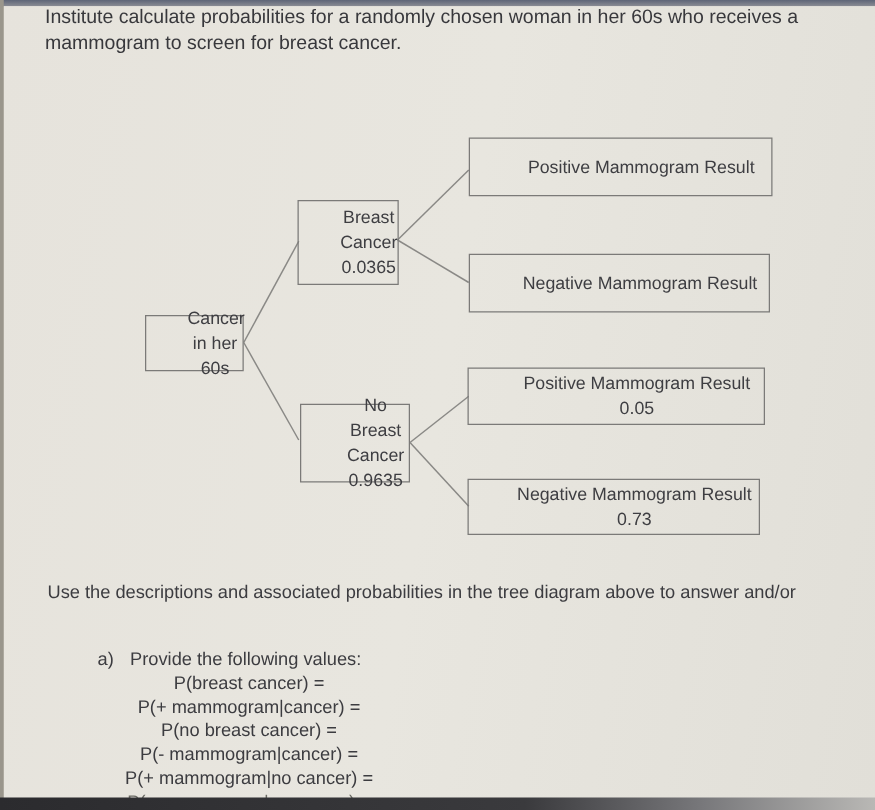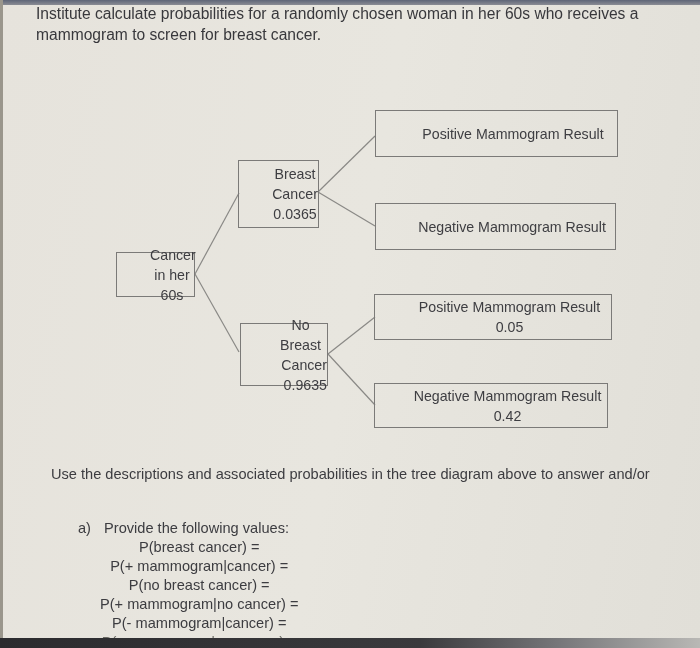--- a/index.html
+++ b/index.html
@@ -30,21 +30,21 @@
       font-size: 15.6px; line-height: 21px; color: #38383c;
     }
     .box {
       position: absolute; border: 1.5px solid #7b7a78; background: transparent;
       text-align: center; font-size: 14.2px; line-height: 20px; color: #3e3e42;
       box-sizing: border-box; display: flex; flex-direction: column; justify-content: center; padding-left: 33px;
     }
     .box span { display: block; }
     svg.lines { position: absolute; left: 0; top: 0; }
     .instructions {
-      position: absolute; left: 51px; top: 464px; width: 630px;
+      position: absolute; left: 38px; top: 464px; width: 630px;
       font-size: 14.6px; line-height: 20px; color: #3c3c40;
     }
     .part-a {
       position: absolute; left: 78px; top: 519px; font-size: 14.6px; line-height: 19px; color: #3c3c40;
     }
     .part-a .label { display: inline-block; width: 22px; }
     .part-a .items { margin-left: 22px; }
     .part-a .items div { white-space: nowrap; text-align: center; }
     .cut { color: #55554f; opacity: 0.85; }
     .cursor {
@@ -78,60 +78,60 @@
   <span>Cancer</span>
   <span>in her 60s</span>
 </div>
 
 <div class="box" style="left:238px; top:160px; width:81px; height:68px;">
   <span>Breast</span>
   <span>Cancer</span>
   <span>0.0365</span>
 </div>
 
-<div class="box" style="left:240px; top:323px; width:88px; height:63px;align-items:flex-end;">
+<div class="box" style="left:240px; top:323px; width:88px; height:63px;">
   <span>No Breast</span>
   <span>Cancer</span>
   <span>0.9635</span>
 </div>
 
 <div class="box" style="left:375px; top:110px; width:243px; height:47px;">
   <span>Positive Mammogram Result</span>
 </div>
 
 <div class="box" style="left:375px; top:203px; width:241px; height:47px;">
   <span>Negative Mammogram Result</span>
 </div>
 
 <div class="box" style="left:374px; top:294px; width:238px; height:46px;">
   <span>Positive Mammogram Result</span>
   <span>0.05</span>
 </div>
 
 <div class="box" style="left:374px; top:383px; width:234px; height:45px;">
   <span>Negative Mammogram Result</span>
-  <span>0.42</span>
+  <span>0.73</span>
 </div>
 
 <svg class="cursor" width="12" height="16" viewBox="0 0 12 16">
   <path d="M1 1 L1 12 L4 9 L6.5 14 L8.5 13 L6 8 L10 8 Z" fill="#2f2f33" stroke="#e6e3dc" stroke-width="0.8"></path>
 </svg>
 
 <div class="instructions">
   <div>Use the descriptions and associated probabilities in the tree diagram above to answer and/or</div>
 </div>
 
 <div class="part-a">
   <div>
     <span class="label">a)</span>
     <span>Provide the following values:</span>
   </div>
   <div class="items">
     <div>P(breast cancer) =</div>
     <div>P(+ mammogram|cancer) =</div>
     <div>P(no breast cancer) =</div>
+    <div>P(- mammogram|cancer) =</div>
     <div>P(+ mammogram|no cancer) =</div>
-    <div>P(- mammogram|cancer) =</div>
     <div class="cut">P(- mammogram|no cancer) =</div>
   </div>
 </div>
 
 <div class="bottom-bar"></div>
 
 </body></html>

